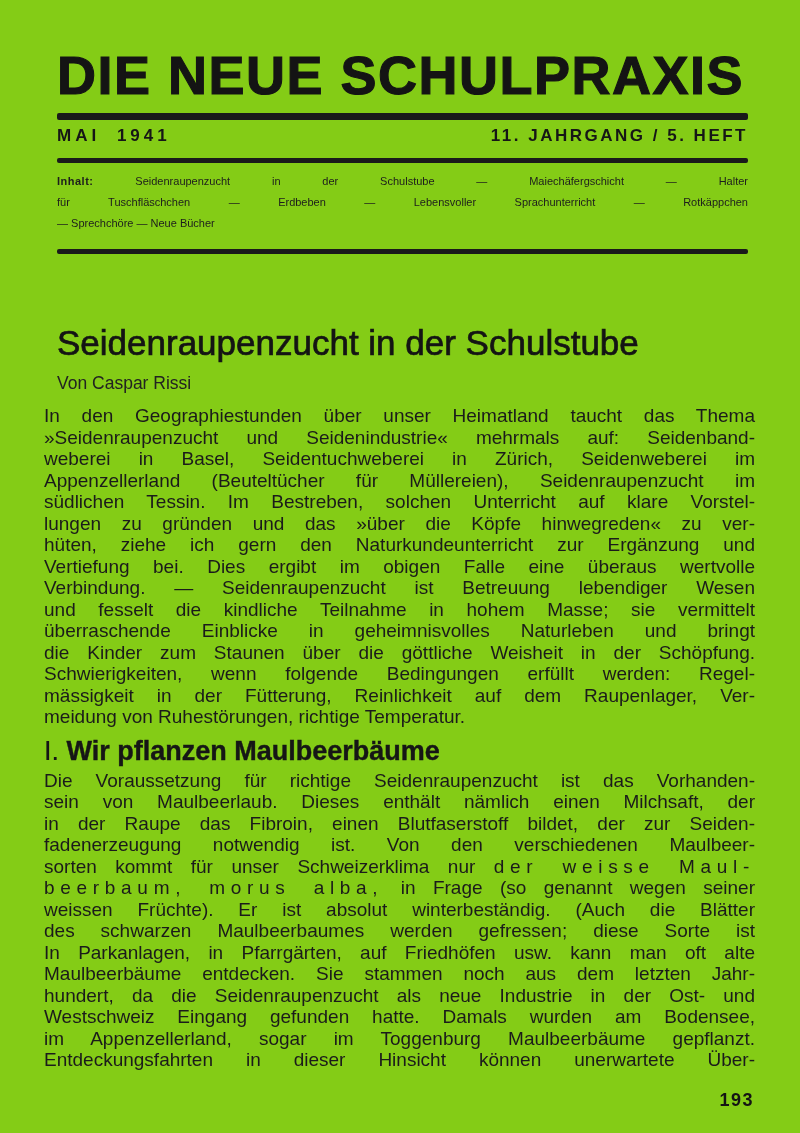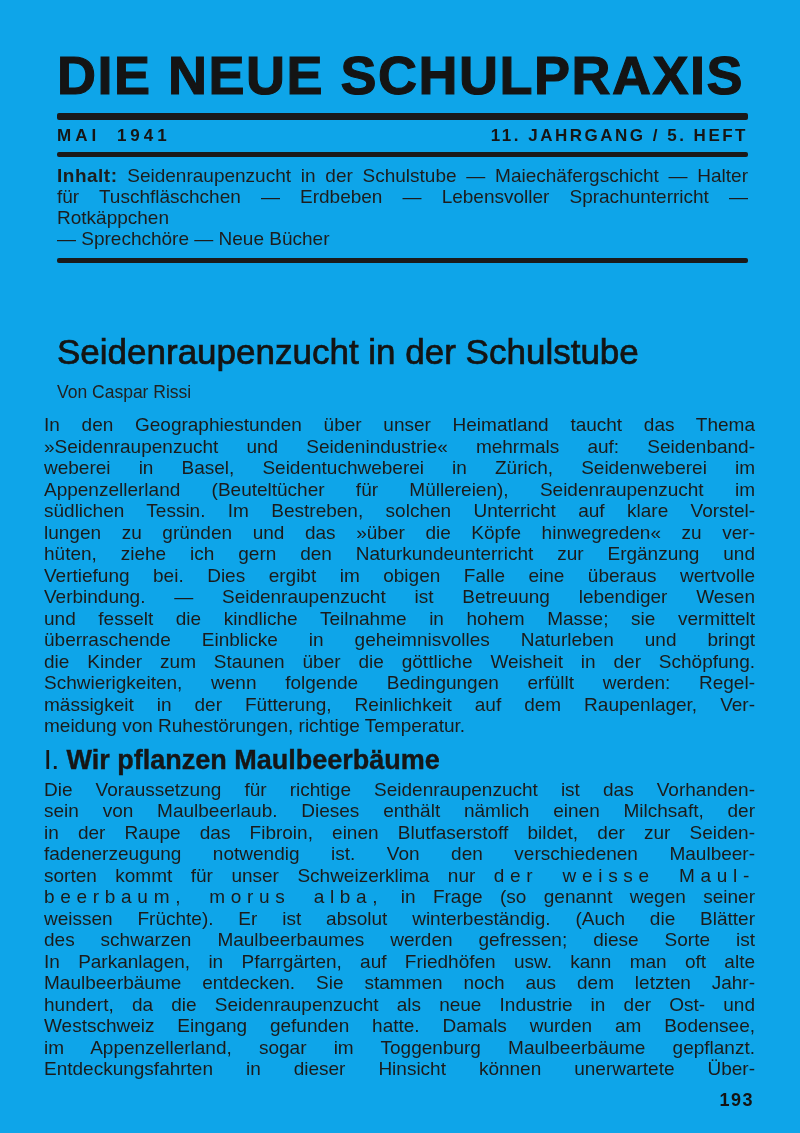--- a/index.html
+++ b/index.html
@@ -1,20 +1,20 @@
 <!DOCTYPE html>
 <html lang="de"><head>
 <meta charset="utf-8">
 <style>
   html,body{margin:0;padding:0;background:#e8e8e6;}
   .page{
     position:relative;
     width:800px;height:1133px;
     margin:0 auto;
-    background:#0ea5e9;
+    background:#84cc16;
     color:#1b1b1b;
     font-family:"Liberation Sans", sans-serif;
     overflow:hidden;
   }
   
   .head{margin:46px 52px 0 57px;}
   .masthead-title{
     margin:0;
     font-size:54px;
     line-height:58px;
@@ -22,26 +22,26 @@
     letter-spacing:1.5px;
     color:#141414;
     -webkit-text-stroke:1.1px #141414;
     white-space:nowrap;
   }
   .rule{background:#1a1a1a;border-radius:2px;}
   .rule-thick{height:7px;margin-top:9px;}
   .rule-mid{height:5px;}
   .issue-row{
     display:flex;justify-content:space-between;align-items:center;
-    padding:6px 0 6px;
+    padding:6px 0 12px;
     font-size:17px;font-weight:bold;color:#161616;
   }
   .issue-date{letter-spacing:4px;word-spacing:8px;}
   .issue-volume{letter-spacing:2.5px;}
-  .inhalt{padding:8px 0 9px;font-size:19px;line-height:21px;color:#1d1d1d;}
+  .inhalt{padding:8px 0 15px;font-size:11px;line-height:21px;color:#1d1d1d;}
   .inhalt b{letter-spacing:0.5px;}
   
   .article{margin:0 45px 0 44px;}
   .article-title{
     margin:72px 0 1px 13px;
     font-size:35px;line-height:34px;font-weight:normal;color:#141414;
     -webkit-text-stroke:0.7px #141414;
   }
   .byline{margin:13px 0 0 13px;font-size:17.5px;color:#222;}
   .bodytext{margin-top:11px;font-size:19px;line-height:21.5px;color:#1b1b1b;}

